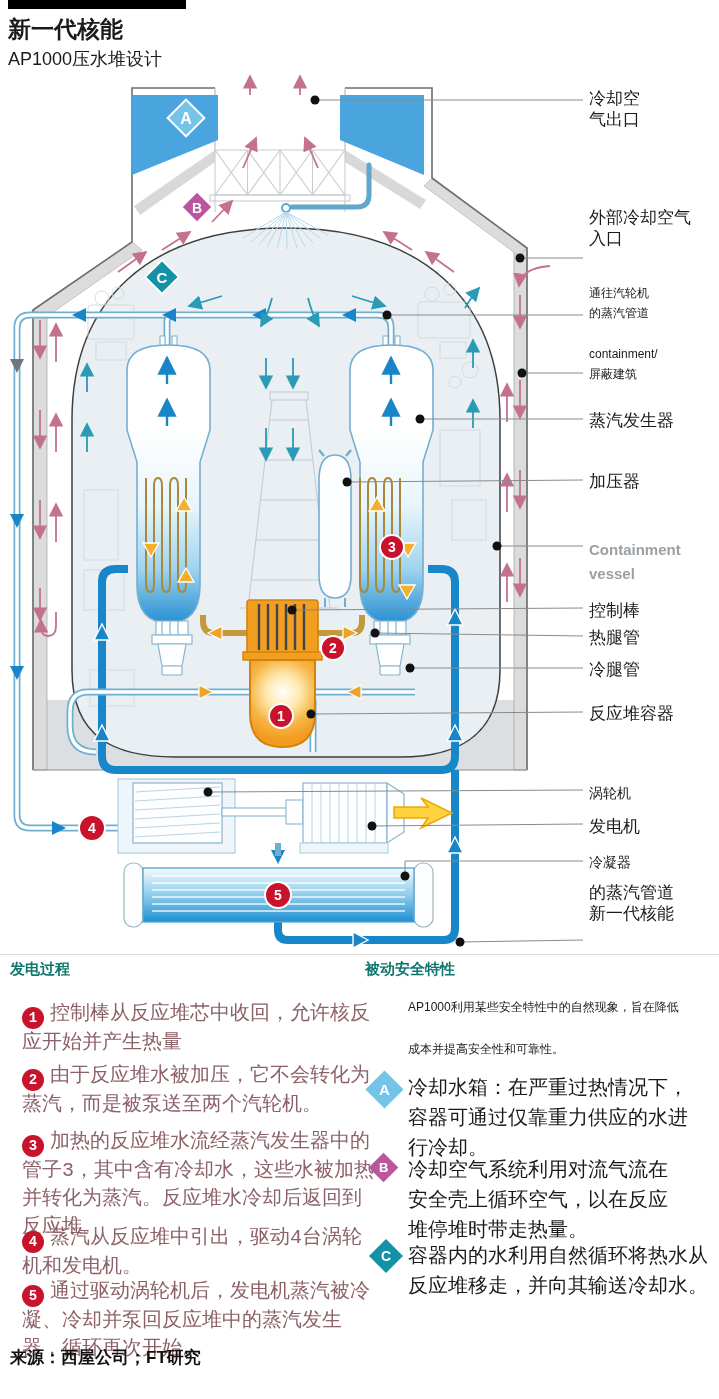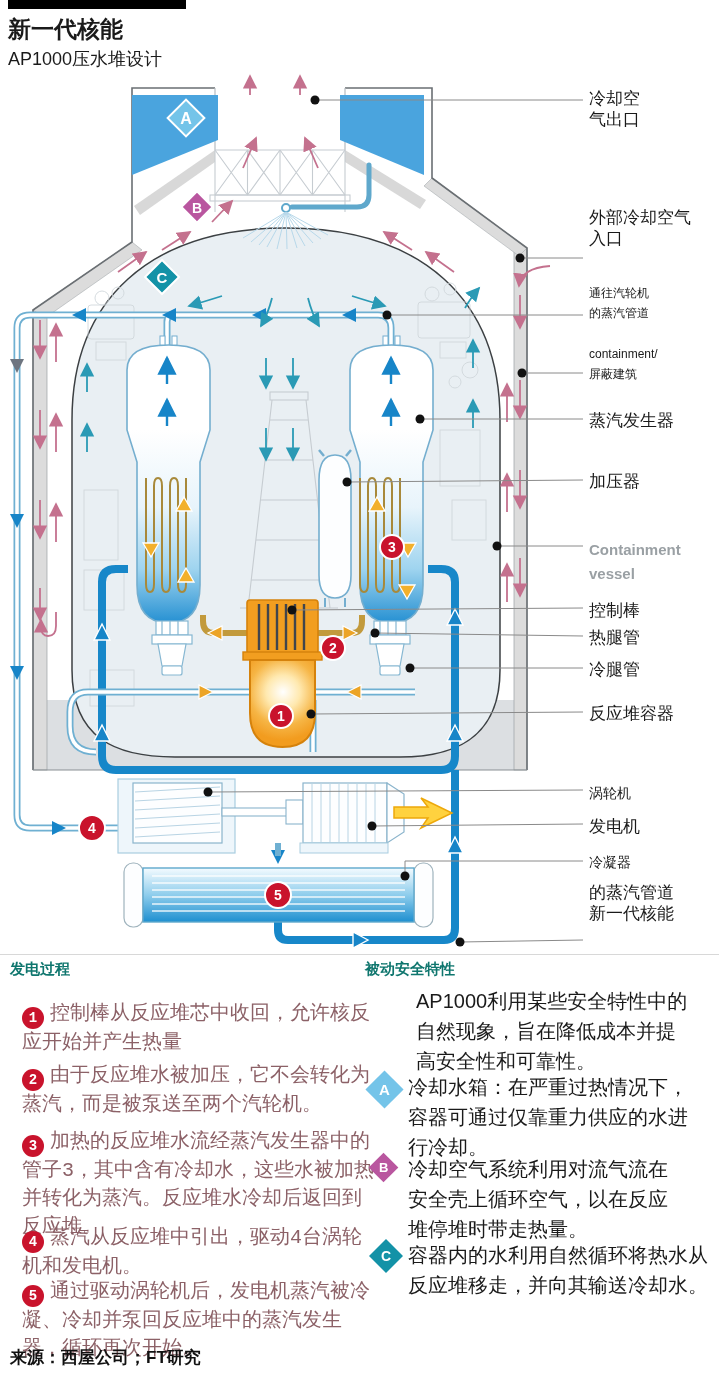--- a/index.html
+++ b/index.html
@@ -13,21 +13,21 @@
   .dlabel{position:absolute;left:589px;font-size:17px;line-height:21px;color:#1a1a1a;}
   .dlabel.sm{font-size:12px;line-height:20px;}
   .dlabel.xs{font-size:14px;line-height:18px;}
   .dlabel.gray{color:#9aa0a4;font-size:15px;line-height:24px;font-weight:bold;}
   #divider{left:0;top:954px;width:719px;height:1px;background:#d8d8d8;}
   .colhead{position:absolute;font-size:15px;font-weight:bold;color:#0f766e;}
   .step{position:absolute;left:10px;width:352px;margin:12px;font-size:20px;line-height:28px;color:#8c6167;font-family:Liberation Mono, monospace;}
   .badge{display:inline-flex;align-items:center;justify-content:center;width:22px;height:22px;
          border-radius:50%;background:#c9132c;color:#fff;font-size:14px;font-weight:bold;
          margin-right:6px;vertical-align:-3px;}
-  .intro{position:absolute;left:408px;width:272px;font-size:20px;line-height:30px;color:#1a1a1a;margin-left:8px;}
+  .intro{position:absolute;left:408px;width:272px;font-size:12px;line-height:42px;color:#1a1a1a;}
   .sitem{position:absolute;left:408px;font-size:20px;line-height:30px;color:#1a1a1a;}
   .sdiamond{position:absolute;transform:rotate(45deg);display:flex;align-items:center;justify-content:center;}
   .dletter{transform:rotate(-45deg);color:#fff;font-weight:bold;font-size:15px;}
   #source{position:absolute;left:10px;top:1346px;font-size:17px;font-weight:bold;color:#111;text-align:right;}
   #copyright{position:absolute;left:10px;top:1376px;font-size:14px;font-style:italic;color:#9aa0a4;margin-top:48px;}
 </style>
 </head>
 <body>
 
 <div class="abs" id="topbar"></div>

